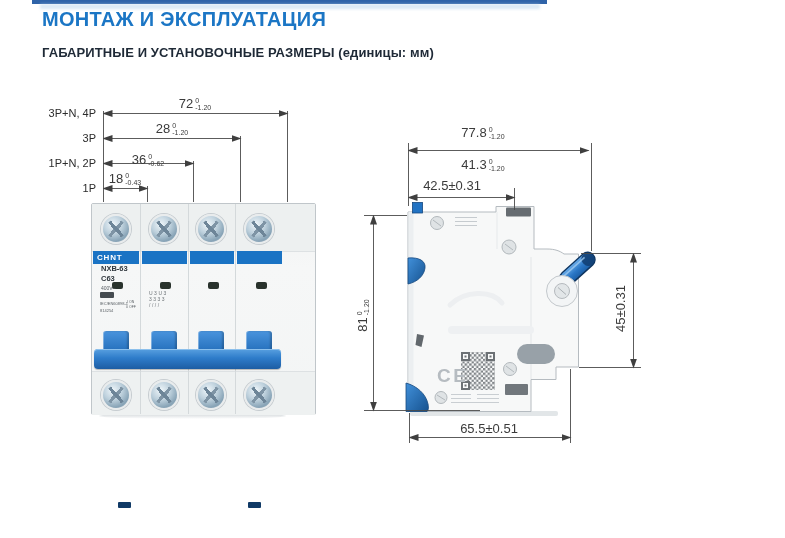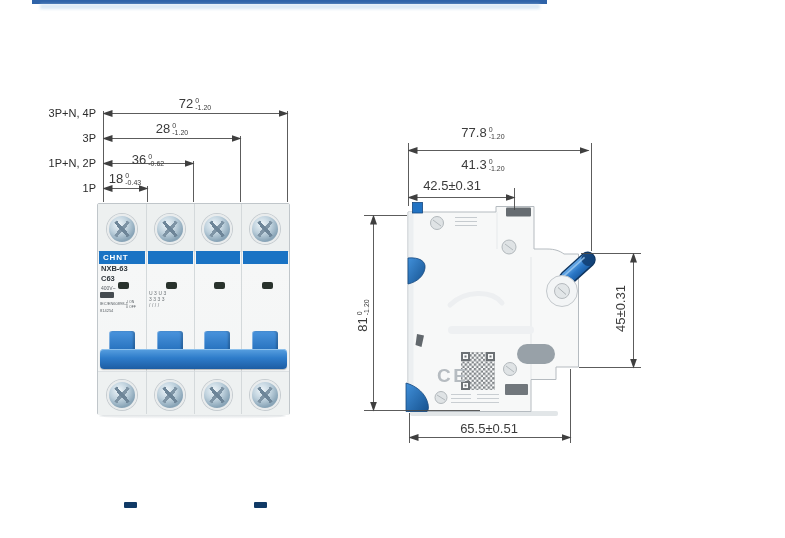--- a/index.html
+++ b/index.html
@@ -11,22 +11,22 @@
   .band-light{left:40px;top:4px;width:500px;height:5px;background:#bcd6ec;opacity:.55;filter:blur(1.5px);}
   .title{left:42px;top:8px;font-size:20px;font-weight:800;color:#1b76c5;letter-spacing:.3px;}
   .subtitle{left:42px;top:45px;font-size:13px;font-weight:700;color:#1e2936;letter-spacing:.1px;}
   
   .dim{display:flex;justify-content:center;align-items:center;height:17px;font-size:13px;color:#3b3b3b;white-space:nowrap;}
   .dim .num{font-weight:400;}
   .tol{display:flex;flex-direction:column;font-size:7px;line-height:7px;margin-left:2px;color:#3b3b3b;}
   .rot{transform:rotate(-90deg);}
   .plabel{font-size:11px;color:#2b2b2b;text-align:right;height:14px;line-height:14px;white-space:nowrap;}
   
-  .breaker{left:97px;top:203px;width:191px;height:210px;border:1px solid #c0c6ca;border-radius:2px;
-           background:linear-gradient(180deg,#f0f2f2 0%,#f6f7f7 30%,#f3f5f5 100%);z-index:2;}
+  .breaker{left:91px;top:203px;width:191px;height:210px;border:1px solid #c0c6ca;border-radius:2px;
+           background:linear-gradient(180deg,#f0f2f2 0%,#f6f7f7 30%,#f3f5f5 100%);z-index:2;padding-left:32px;}
   .b-shadow{left:99px;top:413px;width:187px;height:6px;border-radius:50%;
             background:linear-gradient(180deg,#cdd3d6,rgba(255,255,255,0));z-index:1;}
   .sep{top:0;width:1px;height:210px;background:#d4d9db;}
   .topterms{left:0;top:0;width:100%;height:47px;background:#edf0f0;border-bottom:1px solid #dde1e3;}
   .botterms{left:0;top:167px;width:100%;height:43px;background:#eef1f1;border-top:1px solid #dde1e3;}
   .bluestrip{top:47px;height:13px;background:#1a73c4;}
   .brand{color:#fff;font-size:8px;font-weight:700;letter-spacing:.8px;line-height:13px;padding-left:4px;}
   .screw{width:26px;height:26px;border-radius:50%;
          background:radial-gradient(circle at 38% 32%,#eff6fa 0%,#bdd0dc 40%,#87a3b6 72%,#b3c2cb 100%);
          border:2px solid #e9eced;box-shadow:0 0 0 1px #c6ccd0;}
@@ -47,20 +47,22 @@
   .txt{z-index:3;}
 </style>
 </head>
 <body>
 
 <div class="page">
 
   <div class="abs band-dark"></div>
   <div class="abs band-light"></div>
 
+  <div class="abs title txt">МОНТАЖ И ЭКСПЛУАТАЦИЯ</div>
+  <div class="abs subtitle txt">ГАБАРИТНЫЕ И УСТАНОВОЧНЫЕ РАЗМЕРЫ (единицы: мм)</div>
 
   <svg class="draw" width="785" height="538" viewBox="0 0 785 538">
     <defs>
       <marker id="ah" markerWidth="10" markerHeight="7" refX="9" refY="3.5" orient="auto-start-reverse" markerUnits="userSpaceOnUse">
         <path d="M0,0 L10,3.5 L0,7 Z" fill="#3f3f3f"></path>
       </marker>
       <linearGradient id="tg" x1="0" y1="0" x2="0" y2="1">
         <stop offset="0" stop-color="#6aacea"></stop>
           <stop offset=".55" stop-color="#2a77c6"></stop>
           <stop offset="1" stop-color="#1b5ea6"></stop>

